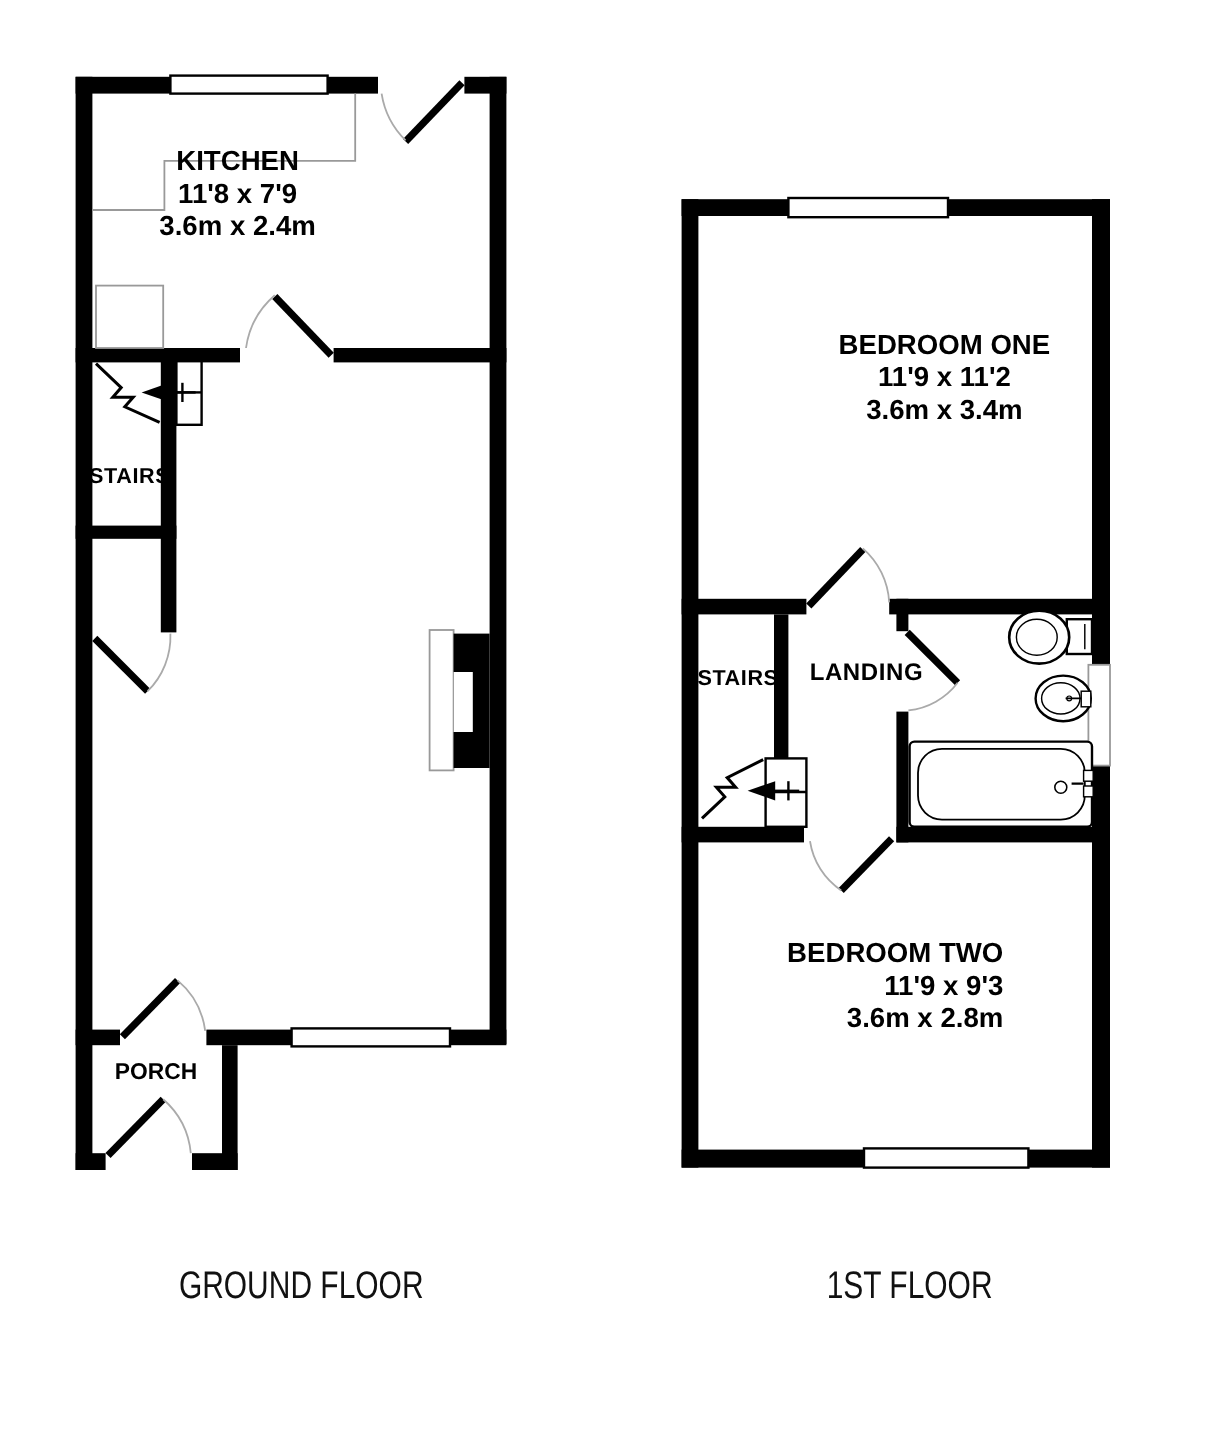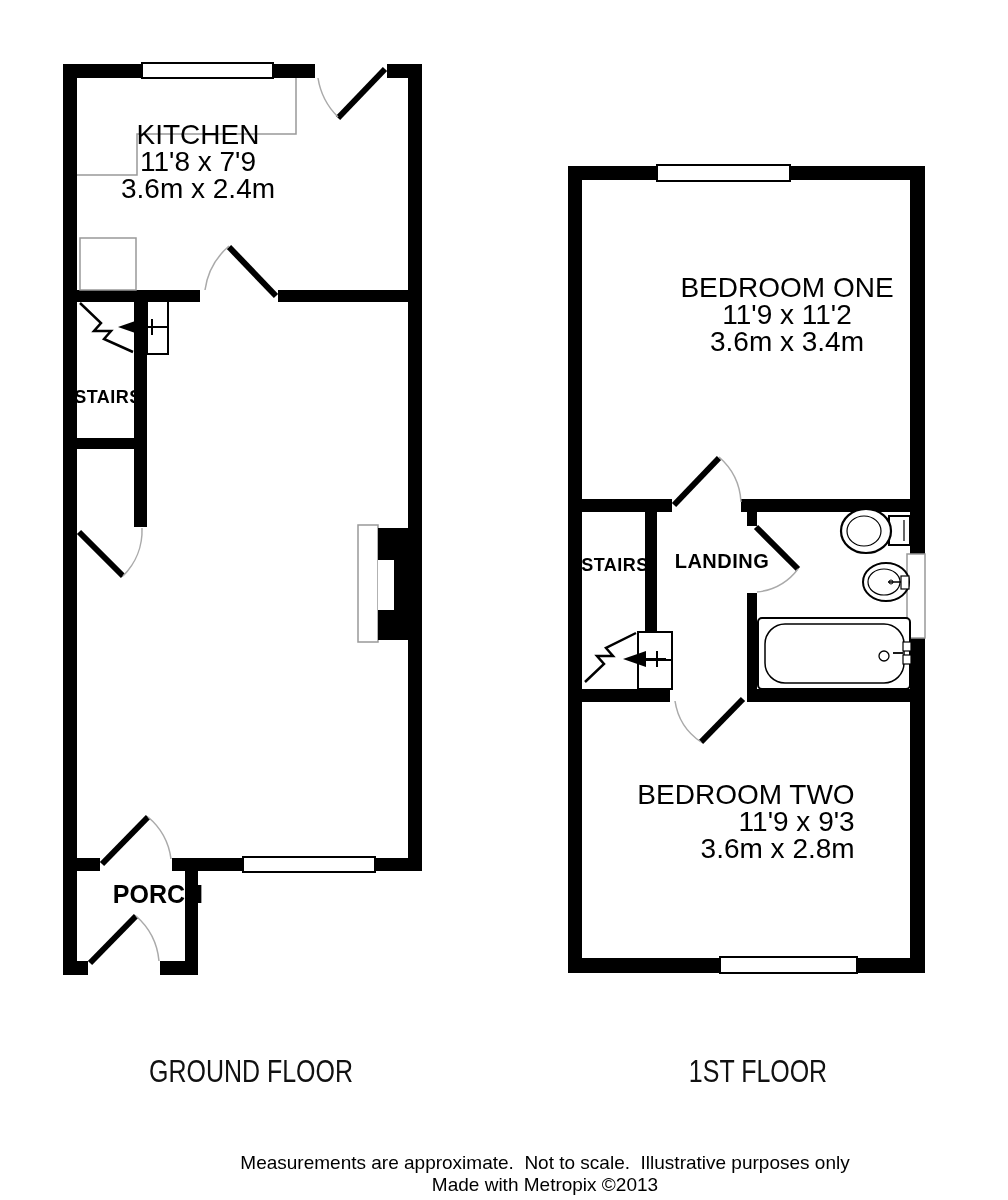--- a/index.html
+++ b/index.html
@@ -1,21 +1,21 @@
 <!DOCTYPE html>
 <html><head>
 <meta charset="utf-8">
 <title>Floorplan</title>
 <style>
   html,body{margin:0;padding:0;background:#fff;}
   .canvas{position:relative;width:1008px;height:1200px;background:#ffffff;
           font-family:"Liberation Sans",sans-serif;color:#000;overflow:hidden;}
   .plan-svg{position:absolute;left:0;top:0;}
   .room-label{position:absolute;text-align:center;transform:translateX(-50%);
-              font-weight:normal;font-size:28px;line-height:27px;white-space:nowrap;}
+              font-weight:bold;font-size:23px;line-height:27px;white-space:nowrap;}
   .small-label{position:absolute;transform:translate(-50%,-50%);font-size:18px;
                font-weight:bold;white-space:nowrap;letter-spacing:0.5px;}
   .floor-label{position:absolute;width:300px;text-align:center;font-size:32px;
                transform:scaleX(0.78);transform-origin:center;white-space:nowrap;color:#111;}
   .footer-line{position:absolute;transform:translateX(-50%);font-size:19px;white-space:nowrap;}
 </style>
 </head>
 <body>
 
 <div class="canvas">
@@ -171,21 +171,21 @@
 
   <div class="room-label" style="left:198px;top:121px;">
     <div>KITCHEN</div>
     <div>11'8 x 7'9</div>
     <div>3.6m x 2.4m</div>
   </div>
 
 
   <div class="small-label" style="left:108px;top:397px;font-size:18px;">STAIRS</div>
 
-  <div class="small-label" style="left:130px;top:894px;font-size:25px;letter-spacing:0;margin-left:28px;">PORCH</div>
+  <div class="small-label" style="left:130px;top:894px;font-size:19px;letter-spacing:0;">PORCH</div>
 
   <div class="room-label" style="left:746px;top:274px;margin-left:41px;">
     <div>BEDROOM ONE</div>
     <div>11'9 x 11'2</div>
     <div>3.6m x 3.4m</div>
   </div>
 
   <div class="room-label" style="left:746px;top:781px;text-align:right;">
     <div>BEDROOM TWO</div>
     <div>11'9 x 9'3</div>
@@ -193,17 +193,15 @@
   </div>
 
   <div class="small-label" style="left:615px;top:565px;font-size:18px;">STAIRS</div>
 
   <div class="small-label" style="left:704px;top:561px;font-size:20px;padding-left:36px;">LANDING</div>
 
   <div class="floor-label" style="left:101px;top:1053px;">GROUND FLOOR</div>
 
   <div class="floor-label" style="left:608px;top:1053px;">1ST FLOOR</div>
 
-  <div class="footer-line" style="left:545px;top:1152px;">Measurements are approximate.&nbsp; Not to scale.&nbsp; Illustrative purposes only</div>
-
-  <div class="footer-line" style="left:545px;top:1174px;">Made with Metropix ©2013</div>
+
 
 </div>
 
 </body></html>

